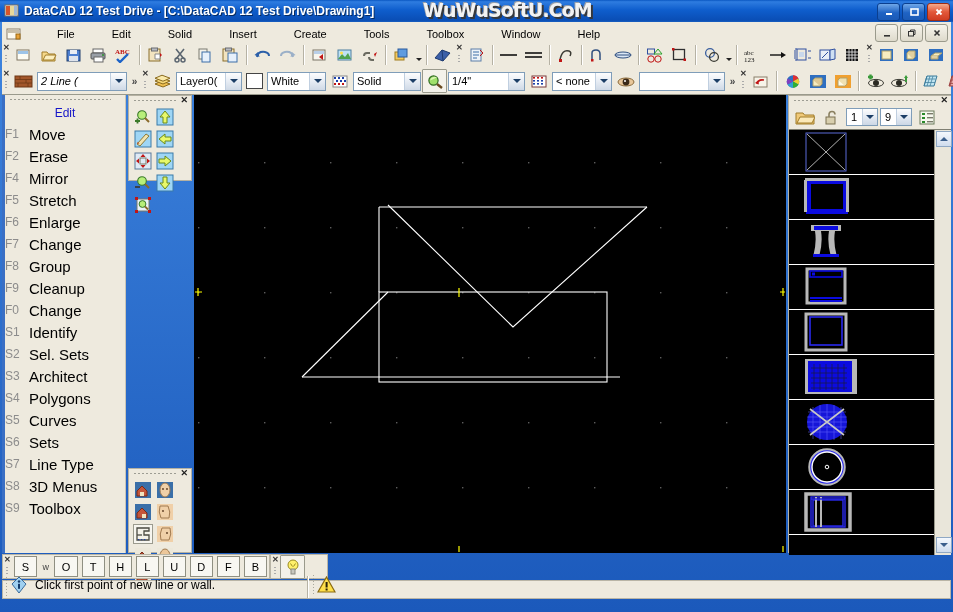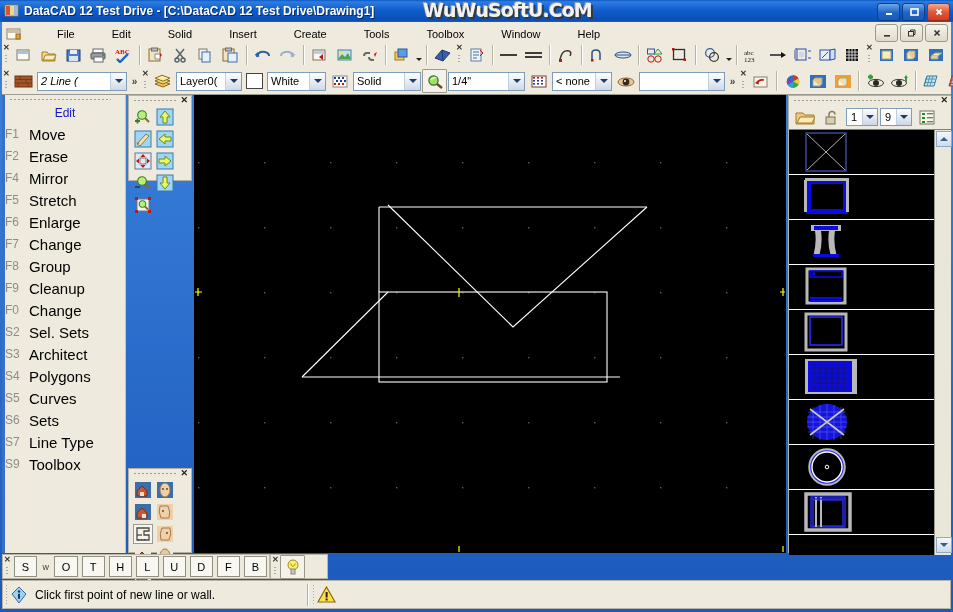--- a/index.html
+++ b/index.html
@@ -122,22 +122,22 @@
   .sbar .arr.bot:after{border-bottom:none;border-top:4px solid #3b5f8c;}
 
   
   #snapbar{position:absolute;left:2px;top:554px;width:268px;height:25px;background:#eeeade;
      border:1px solid #b9b5a6;box-sizing:border-box;display:flex;align-items:center;}
   .snapbtn{width:22px;height:19px;border:1px solid #8f8f82;background:#f8f7f2;
      display:flex;align-items:center;justify-content:center;margin:0 2px;font-size:11px;color:#000;}
   .snapw{width:14px;text-align:center;font-size:9px;color:#444;}
   #hintbar{position:absolute;left:270px;top:554px;width:58px;height:25px;background:#eeeade;
      border:1px solid #b9b5a6;box-sizing:border-box;display:flex;align-items:center;}
-  #statusbar{position:absolute;left:2px;top:580px;width:949px;height:29px;background:#eeeade;
-     border:1px solid #b9b5a6;box-sizing:border-box;display:flex;align-items:center;}
+  #statusbar{position:absolute;left:2px;top:580px;width:949px;height:19px;background:#eeeade;
+     border:1px solid #b9b5a6;box-sizing:border-box;display:flex;align-items:flex-end;}
   .status-seg{display:flex;align-items:center;height:27px;}
   .status-text{font-size:12px;color:#000;padding-left:7px;}
   .vsep{width:1px;height:22px;background:#b6b2a4;box-shadow:1px 0 0 #fff;margin:0 2px;}
   .dgrip{width:7px;height:22px;
     background-image:radial-gradient(#a8a89c 40%,transparent 41%);
     background-size:3px 3px;background-position:2px 3px;background-repeat:repeat-y;flex:none;}
 </style>
 </head>
 <body>
 
@@ -710,20 +710,24 @@
         </div>
       <div class="edit-row">
           <span class="edit-key">F9</span>
           <span class="edit-lab">Cleanup</span>
         </div>
       <div class="edit-row">
           <span class="edit-key">F0</span>
           <span class="edit-lab">Change</span>
         </div>
       <div class="edit-row">
+          <span class="edit-key">S1</span>
+          <span class="edit-lab">Identify</span>
+        </div>
+      <div class="edit-row">
           <span class="edit-key">S2</span>
           <span class="edit-lab">Sel. Sets</span>
         </div>
       <div class="edit-row">
           <span class="edit-key">S3</span>
           <span class="edit-lab">Architect</span>
         </div>
       <div class="edit-row">
           <span class="edit-key">S4</span>
           <span class="edit-lab">Polygons</span>
@@ -732,20 +736,24 @@
           <span class="edit-key">S5</span>
           <span class="edit-lab">Curves</span>
         </div>
       <div class="edit-row">
           <span class="edit-key">S6</span>
           <span class="edit-lab">Sets</span>
         </div>
       <div class="edit-row">
           <span class="edit-key">S7</span>
           <span class="edit-lab">Line Type</span>
+        </div>
+      <div class="edit-row">
+          <span class="edit-key">S8</span>
+          <span class="edit-lab">3D Menus</span>
         </div>
       <div class="edit-row">
           <span class="edit-key">S9</span>
           <span class="edit-lab">Toolbox</span>
         </div>
     </div>
   </div>
 
   <div class="panel" id="zoompanel">
     <div class="panel-grip">

